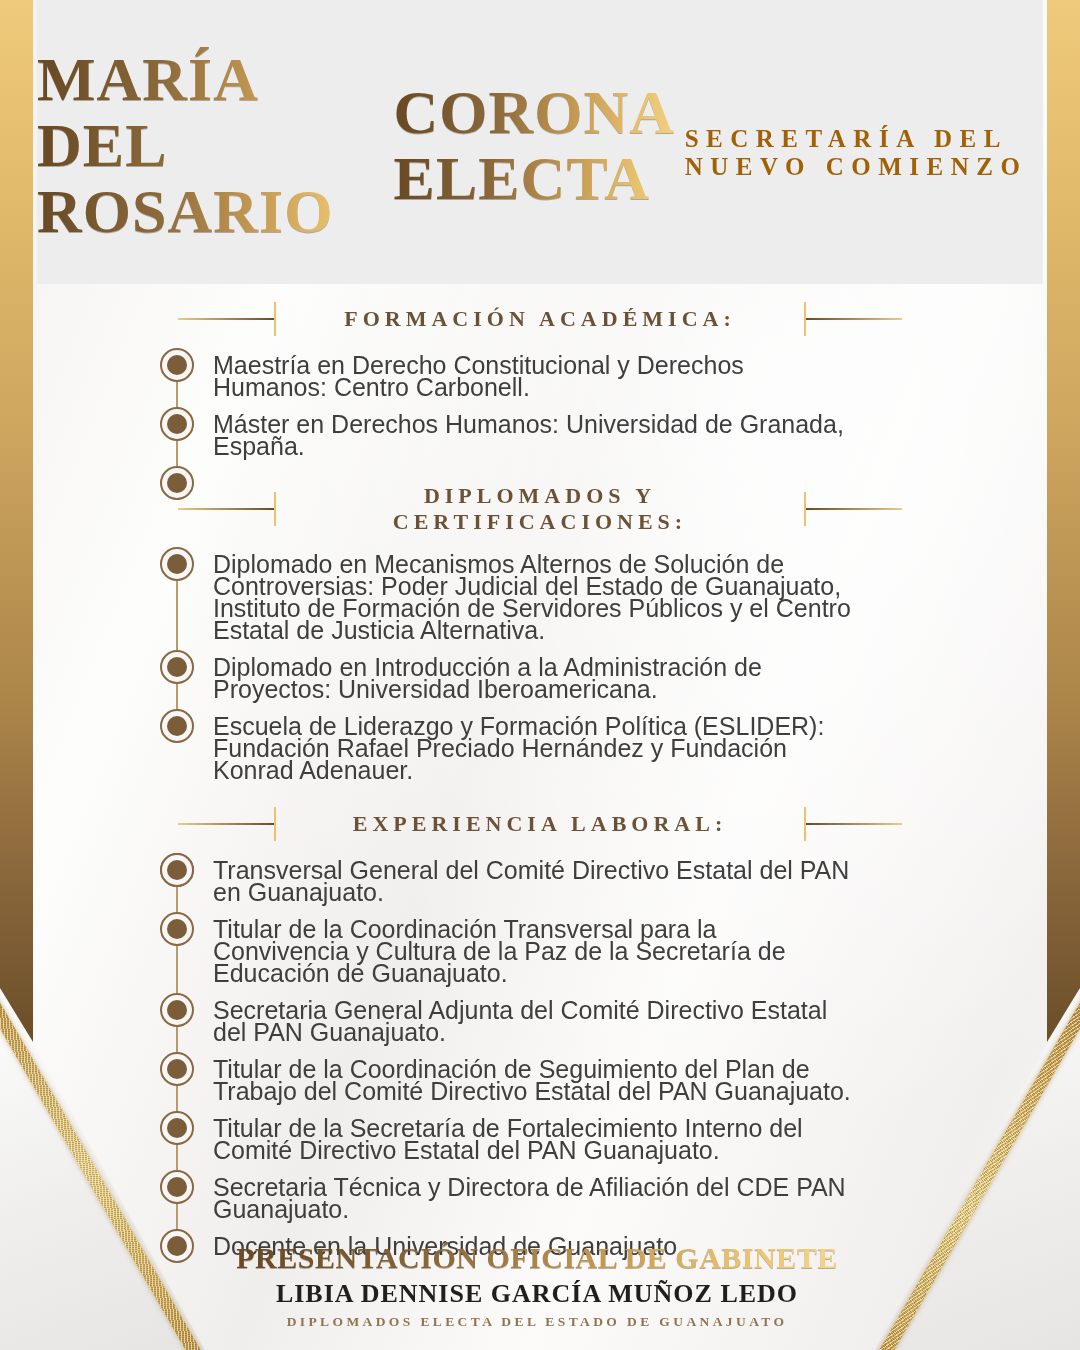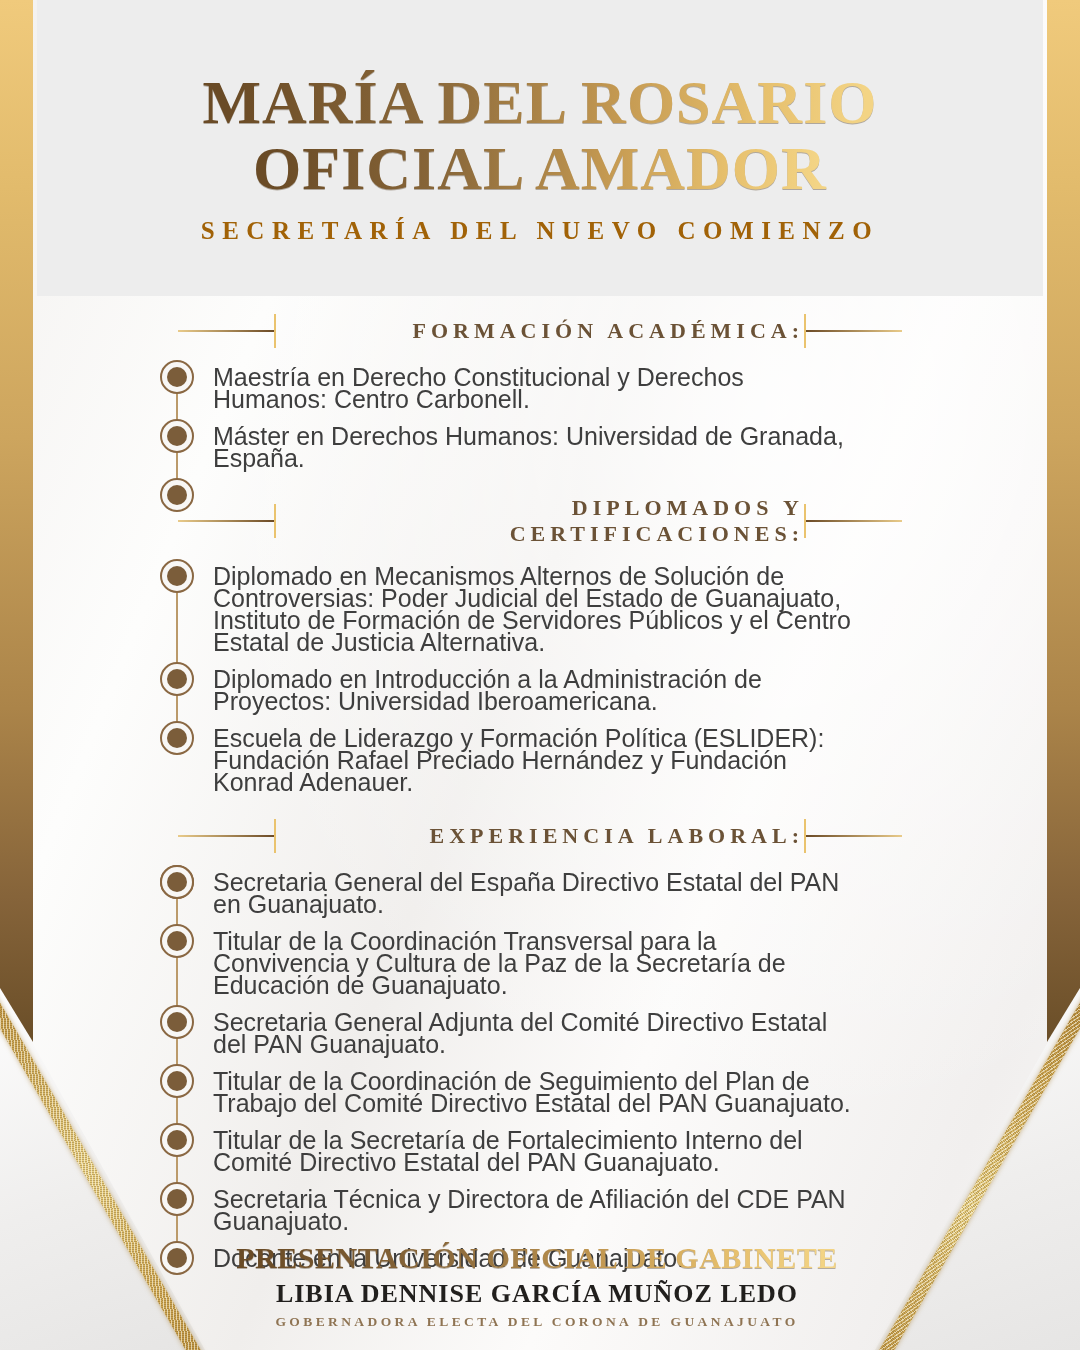--- a/index.html
+++ b/index.html
@@ -22,36 +22,36 @@
   .stripe{position:absolute;top:992px;width:445px;height:13px;z-index:4;
     background:
       repeating-linear-gradient(25deg, rgba(255,252,235,.6) 0 1px, rgba(0,0,0,0) 1px 3px),
       repeating-linear-gradient(115deg, rgba(120,85,20,.35) 0 1px, rgba(0,0,0,0) 1px 2px),
       linear-gradient(90deg,#c09645,#ead389 45%,#cfa957 78%,#b68c3e 100%);
     box-shadow:0 0 5px rgba(170,130,55,.55);}
   .stripe.left{left:-6px;transform-origin:0 0;transform:rotate(60deg);}
   .stripe.right{right:-6px;transform-origin:100% 0;transform:rotate(-60deg);}
   
   .content{position:absolute;left:37px;right:37px;top:0;bottom:0;z-index:1;}
-  .masthead{height:278px;background:#ededed;display:flex;flex-direction:column;
-    align-items:center;justify-content:center;padding-top:18px;}
+  .masthead{height:278px;background:#ededed;display:flex;flex-direction:row;
+    align-items:center;justify-content:center;padding-top:6px;}
   .gold-text{
     background:linear-gradient(92deg,#6a4b26 4%,#8a683a 34%,#c59a52 62%,#e6bf6c 82%,#f3d485 98%);
     -webkit-background-clip:text;background-clip:text;color:transparent;
     filter:drop-shadow(0 1px 0 rgba(60,38,8,.35));}
   .name-line{font:700 62px/66px "Liberation Serif",serif;letter-spacing:1px;}
   .role-line{margin-top:16px;font:600 25px "Liberation Serif",serif;letter-spacing:7.5px;color:#a16207;}
   .body-flow{padding-top:18px;}
   .sec-head{display:flex;align-items:center;width:724px;margin:26px auto 0;}
   .sec-head.first{margin-top:0;}
   .hline{flex:0 0 96px;height:2px;}
   .hline.l{background:linear-gradient(90deg,#e9cb8a,#6b4a26);}
   .hline.r{background:linear-gradient(90deg,#6b4a26,#e9cb8a);}
   .vbar{flex:0 0 2px;height:34px;background:#eac36e;}
-  .sec-title{flex:1;text-align:right;font:600 22px "Liberation Serif",serif;
+  .sec-title{flex:1;text-align:center;font:600 22px "Liberation Serif",serif;
     letter-spacing:5px;color:#6b5236;}
   ul.items{list-style:none;margin:18px 0 0;padding:0 0 0 123px;}
   ul.items li{position:relative;padding-left:53px;margin-bottom:15px;max-width:645px;
     font-size:25px;line-height:22px;color:#3e3e3e;}
   ul.items li:last-child{margin-bottom:0;}
   ul.items li:not(:last-child)::before{content:'';position:absolute;left:16px;top:12px;
     width:2px;height:calc(100% + 15px);background:#bb9a6a;}
   .bullet{position:absolute;left:0;top:-6px;width:34px;height:34px;box-sizing:border-box;
     border:2px solid #8a6843;border-radius:50%;background:#f8f7f5;z-index:1;}
   .bullet::after{content:'';position:absolute;inset:5px;border-radius:50%;background:#7b5d3a;}
@@ -69,21 +69,21 @@
   <div class="corner-tri right"></div>
   <div class="edge-bar left"></div>
   <div class="edge-bar right"></div>
   <div class="stripe left"></div>
   <div class="stripe right"></div>
 
   <div class="content">
 
     <div class="masthead">
       <div class="name-line gold-text">MARÍA DEL ROSARIO</div>
-      <div class="name-line gold-text">OFICIAL AMADOR</div>
+      <div class="name-line gold-text">CORONA ELECTA</div>
       <div class="role-line">SECRETARÍA DEL NUEVO COMIENZO</div>
     </div>
 
     <div class="body-flow">
   <section>
     <div class="sec-head first">
       <span class="hline l"></span>
       <span class="vbar"></span>
       <span class="sec-title">FORMACIÓN ACADÉMICA:</span>
       <span class="vbar"></span>
@@ -140,21 +140,21 @@
       <span class="vbar"></span>
       <span class="hline r"></span>
     </div>
     <ul class="items">
   <li>
     <span class="bullet"></span>
   </li>
 
   <li>
     <span class="bullet"></span>
-    <span>Secretaria General del España Directivo Estatal del PAN en Guanajuato.</span>
+    <span>Transversal General del Comité Directivo Estatal del PAN en Guanajuato.</span>
   </li>
 
 
   <li>
     <span class="bullet"></span>
     <span>Titular de la Coordinación Transversal para la Convivencia y Cultura de la Paz de la Secretaría de Educación de Guanajuato.</span>
   </li>
 
   <li>
     <span class="bullet"></span>
@@ -180,17 +180,17 @@
     <span class="bullet"></span>
     <span>Docente en la Universidad de Guanajuato.</span>
   </li>
 </ul>
   </section>
 </div>
 
     <div class="footer">
       <div class="event-line gold-text">PRESENTACIÓN OFICIAL DE GABINETE</div>
       <div class="gov-name">LIBIA DENNISE GARCÍA MUÑOZ LEDO</div>
-      <div class="gov-title">GOBERNADORA ELECTA DEL CORONA DE GUANAJUATO</div>
+      <div class="gov-title">DIPLOMADOS ELECTA DEL ESTADO DE GUANAJUATO</div>
     </div>
 
   </div>
 </div>
 
 </body></html>

